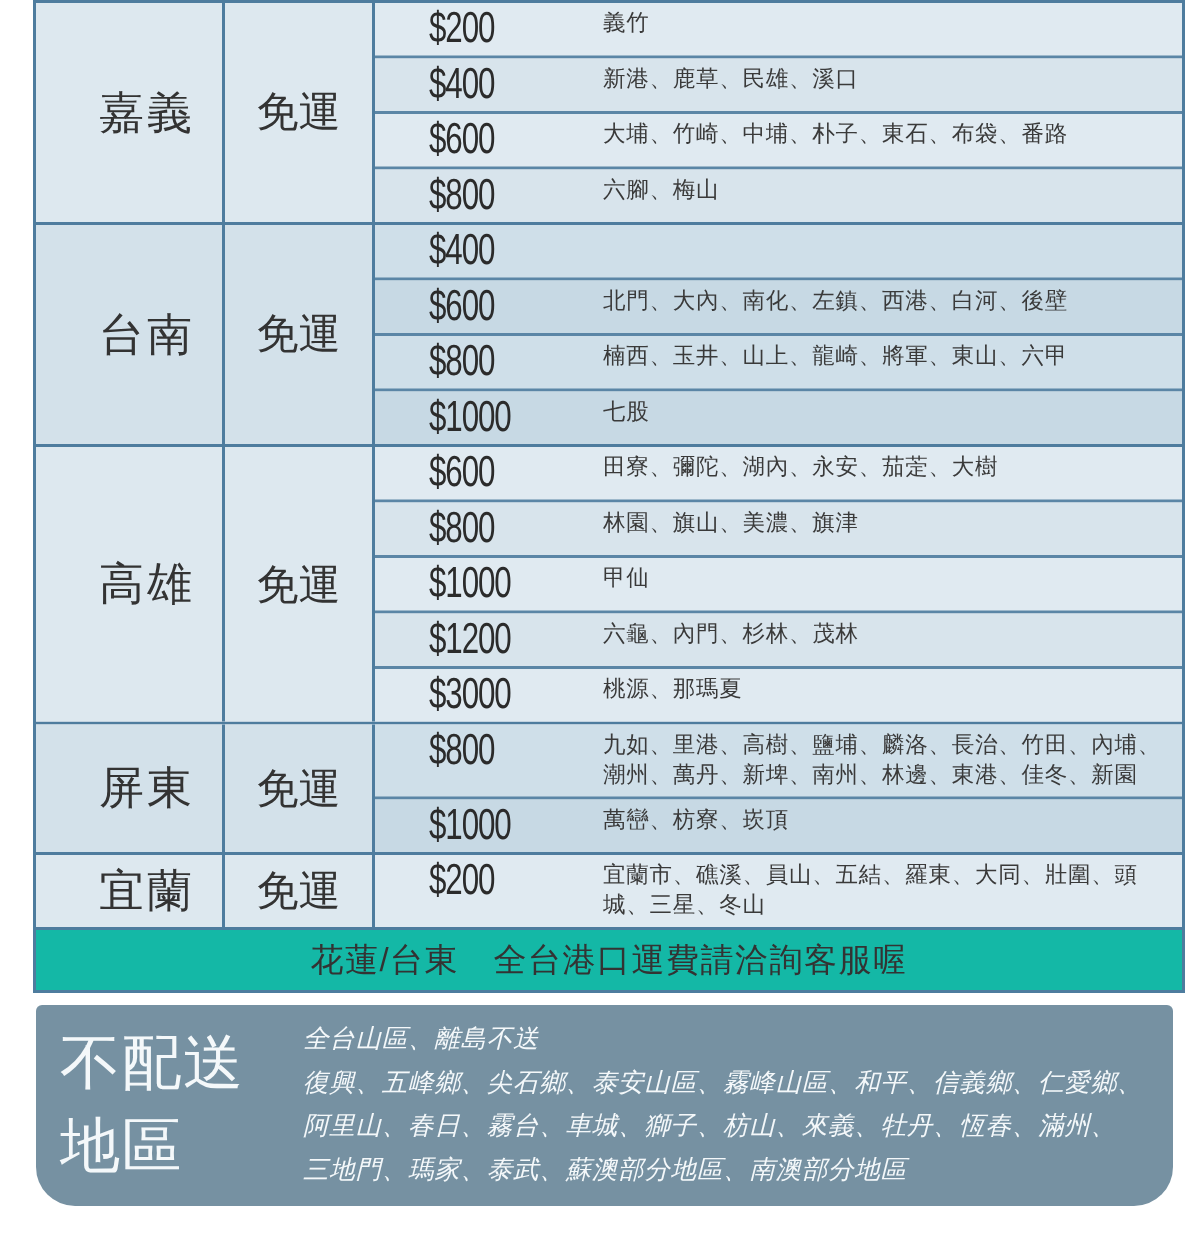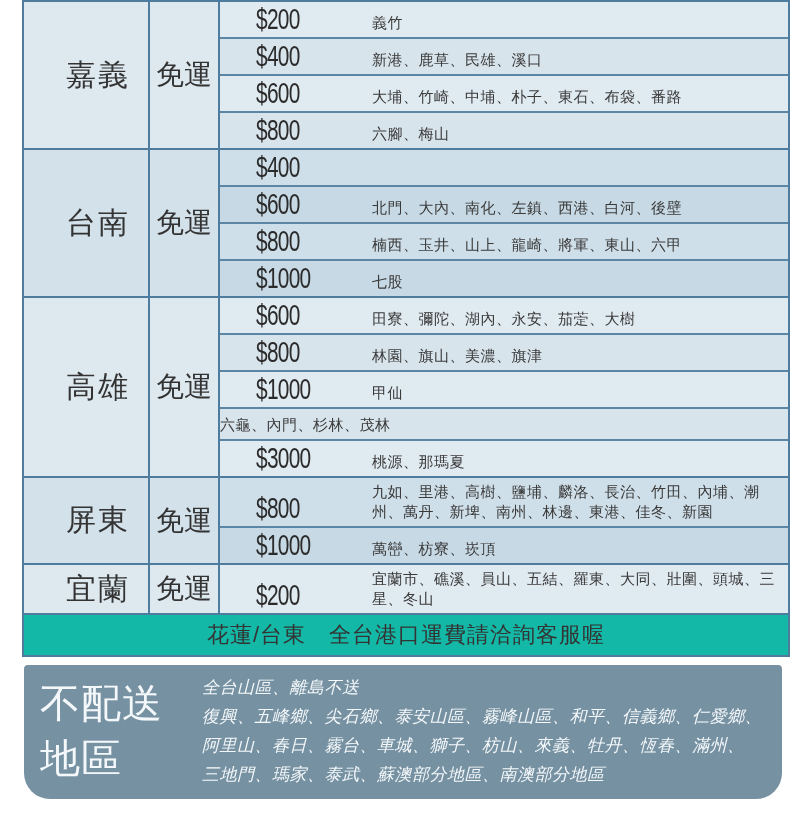--- a/index.html
+++ b/index.html
@@ -15,26 +15,26 @@
     box-sizing:border-box;width:768px;
     border:2px solid #4e7c9e;border-top-width:2px;
   }
   .fee-section{display:flex;border-bottom:2px solid #4e7c9e;}
   .cell{box-sizing:border-box;display:flex;align-items:center;justify-content:center;}
   .region-cell{
     width:126px;border-right:2px solid #4e7c9e;
     font-size:30px;letter-spacing:2px;color:#333;padding-left:24px;
   }
   .free-cell{
-    width:70px;border-right:2px solid #4e7c9e;
+    width:100px;border-right:2px solid #4e7c9e;
     font-size:28px;color:#333;
   }
   .rows{flex:1;display:flex;flex-direction:column;}
   .price-row{
-    display:flex;align-items:flex-end;min-height:28px;
+    display:flex;align-items:flex-start;min-height:28px;
     border-bottom:2px solid #5b86a6;padding:1px 0;
   }
   .price-row:last-child{border-bottom:none;}
   .price{
     box-sizing:border-box;width:152px;padding-left:36px;flex-shrink:0;
     font-size:29px;color:#2b2b2b;white-space:nowrap;
   }
   .price-inner{display:inline-block;transform:scaleX(0.72);transform-origin:left center;letter-spacing:-1px;}
   .areas{
     flex:1;font-size:15px;line-height:20px;color:#3a3a3a;
@@ -130,20 +130,21 @@
             </div>
             <div class="price-row">
               <div class="price"><span class="price-inner">$800</span></div>
               <div class="areas">林園、旗山、美濃、旗津</div>
             </div>
             <div class="price-row">
               <div class="price"><span class="price-inner">$1000</span></div>
               <div class="areas">甲仙</div>
             </div>
             <div class="price-row">
+              <div class="price"><span class="price-inner">$1200</span></div>
               <div class="areas">六龜、內門、杉林、茂林</div>
             </div>
             <div class="price-row">
               <div class="price"><span class="price-inner">$3000</span></div>
               <div class="areas">桃源、那瑪夏</div>
             </div>
           </div>
         </div>
         <div class="fee-section tint-dark">
           <div class="cell region-cell">屏東</div>

